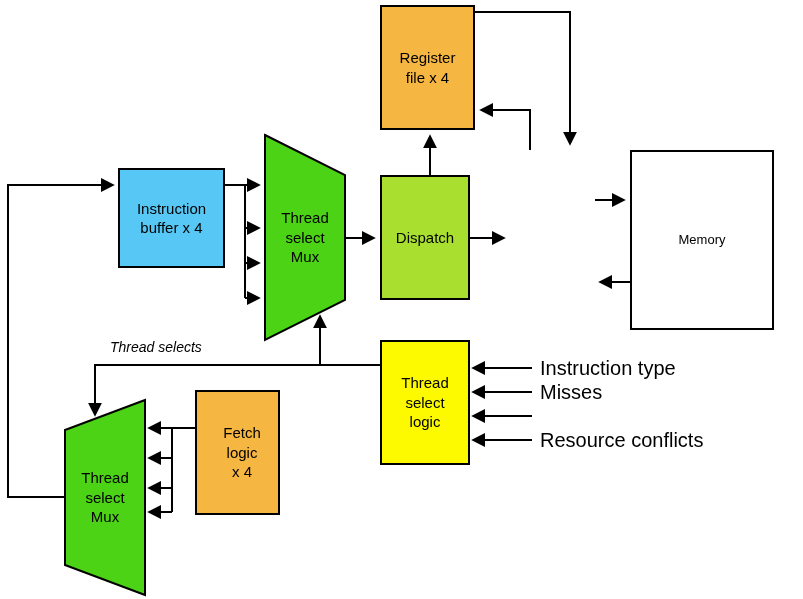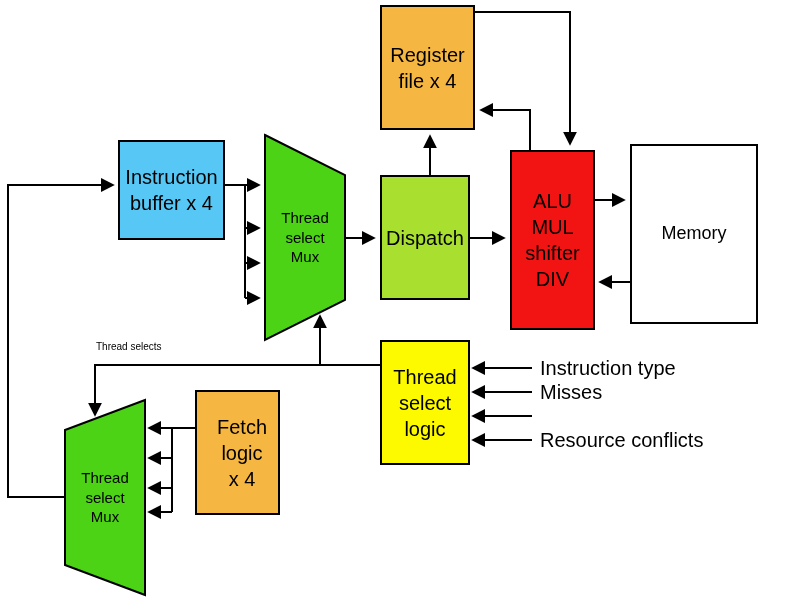--- a/index.html
+++ b/index.html
@@ -27,21 +27,21 @@
     stroke-width: 2;
   }
   .block {
     position: absolute;
     display: flex;
     align-items: center;
     justify-content: center;
     text-align: center;
     border: 2px solid #000;
     white-space: pre-line;
-    font-size: 20px;
+    font-size: 15px;
     line-height: 1.3;
   }
   .mux-label {
     position: absolute;
     display: flex;
     align-items: center;
     justify-content: center;
     text-align: center;
     white-space: pre-line;
     font-size: 15px;
@@ -52,26 +52,26 @@
     position: absolute;
     font-size: 20px;
     line-height: 18px;
     white-space: nowrap;
   }
   
   #blk-ibuf   { left:118px; top:140px; width:107px; height:100px; }
   #blk-rf     { left:380px; top:5px;   width:95px;  height:125px; }
   #blk-dispatch { left:380px; top:175px; width:90px; height:125px; }
   #blk-alu    { left:510px; top:150px; width:85px;  height:180px; }
-  #blk-mem    { left:630px; top:144px; width:128px; height:180px; font-size:18px; }
+  #blk-mem    { left:630px; top:150px; width:144px; height:180px; font-size:13px; }
   #blk-tsl    { left:380px; top:340px; width:90px;  height:125px; }
   #blk-fetch  { left:195px; top:390px; width:85px;  height:125px;padding-left:9px; }
   #lbl-mux-top    { left:265px; top:135px; width:80px; height:205px; }
   #lbl-mux-bottom { left:65px;  top:400px; width:80px; height:195px; }
-  #lbl-thread-selects { left:96px; top:338px; font-size:10px; }
+  #lbl-thread-selects { left:110px; top:338px; font-size:14px;font-style:italic; }
   #lbl-in-0 { left:540px; top:359px; }
   #lbl-in-1 { left:540px; top:383px; }
   #lbl-in-2 { left:540px; top:407px; }
   #lbl-in-3 { left:540px; top:431px; }
 </style>
 </head>
 <body>
 
 <div class="canvas">
 
@@ -114,32 +114,28 @@
     <polyline points="532,416 474,416" marker-end="url(#arrow)"></polyline>
     <polyline points="532,440 474,440" marker-end="url(#arrow)"></polyline>
 
     <polyline points="195,428 150,428" marker-end="url(#arrow)"></polyline>
     <polyline points="172,428 172,512"></polyline>
     <polyline points="172,458 150,458" marker-end="url(#arrow)"></polyline>
     <polyline points="172,488 150,488" marker-end="url(#arrow)"></polyline>
     <polyline points="172,512 150,512" marker-end="url(#arrow)"></polyline>
   </svg>
 
-  <div class="block" id="blk-ibuf" style="background-color: rgb(87, 200, 245);">Instruction
+  <div class="block" id="blk-ibuf" style="background-color: rgb(87, 200, 245); margin-top: 28px;">Instruction
 buffer x 4</div>
 
   <div class="block" id="blk-rf" style="background-color: rgb(246, 182, 66);">Register
 file x 4</div>
 
   <div class="block" id="blk-dispatch" style="background-color: rgb(169, 224, 47);">Dispatch</div>
 
-  <div class="block" id="blk-alu" style="background-color: rgb(242, 19, 19);">ALU
-MUL
-shifter
-DIV</div>
 
   <div class="block" id="blk-mem" style="background-color: rgb(255, 255, 255);">Memory</div>
 
   <div class="block" id="blk-tsl" style="background-color: rgb(253, 250, 0);">Thread
 select
 logic</div>
 
   <div class="block" id="blk-fetch" style="background-color: rgb(246, 182, 66);">Fetch
 logic
 x 4</div>

